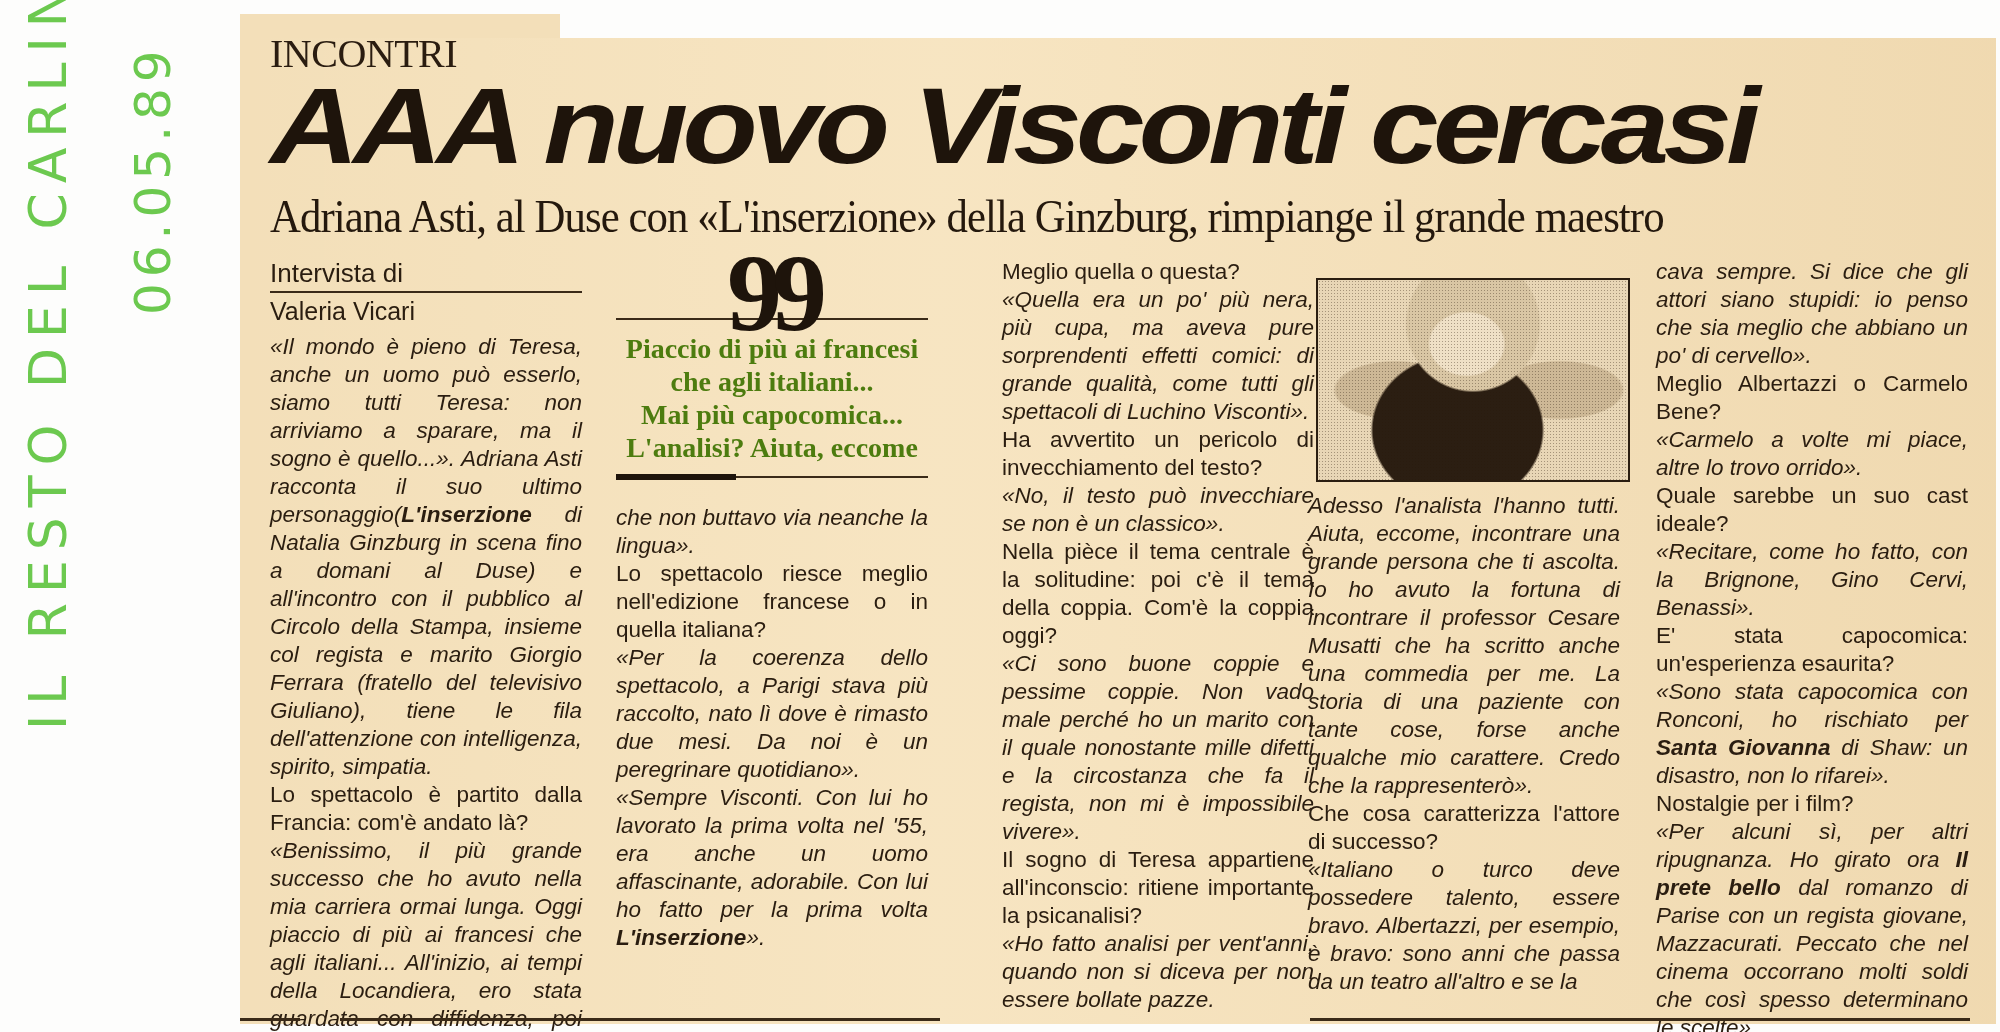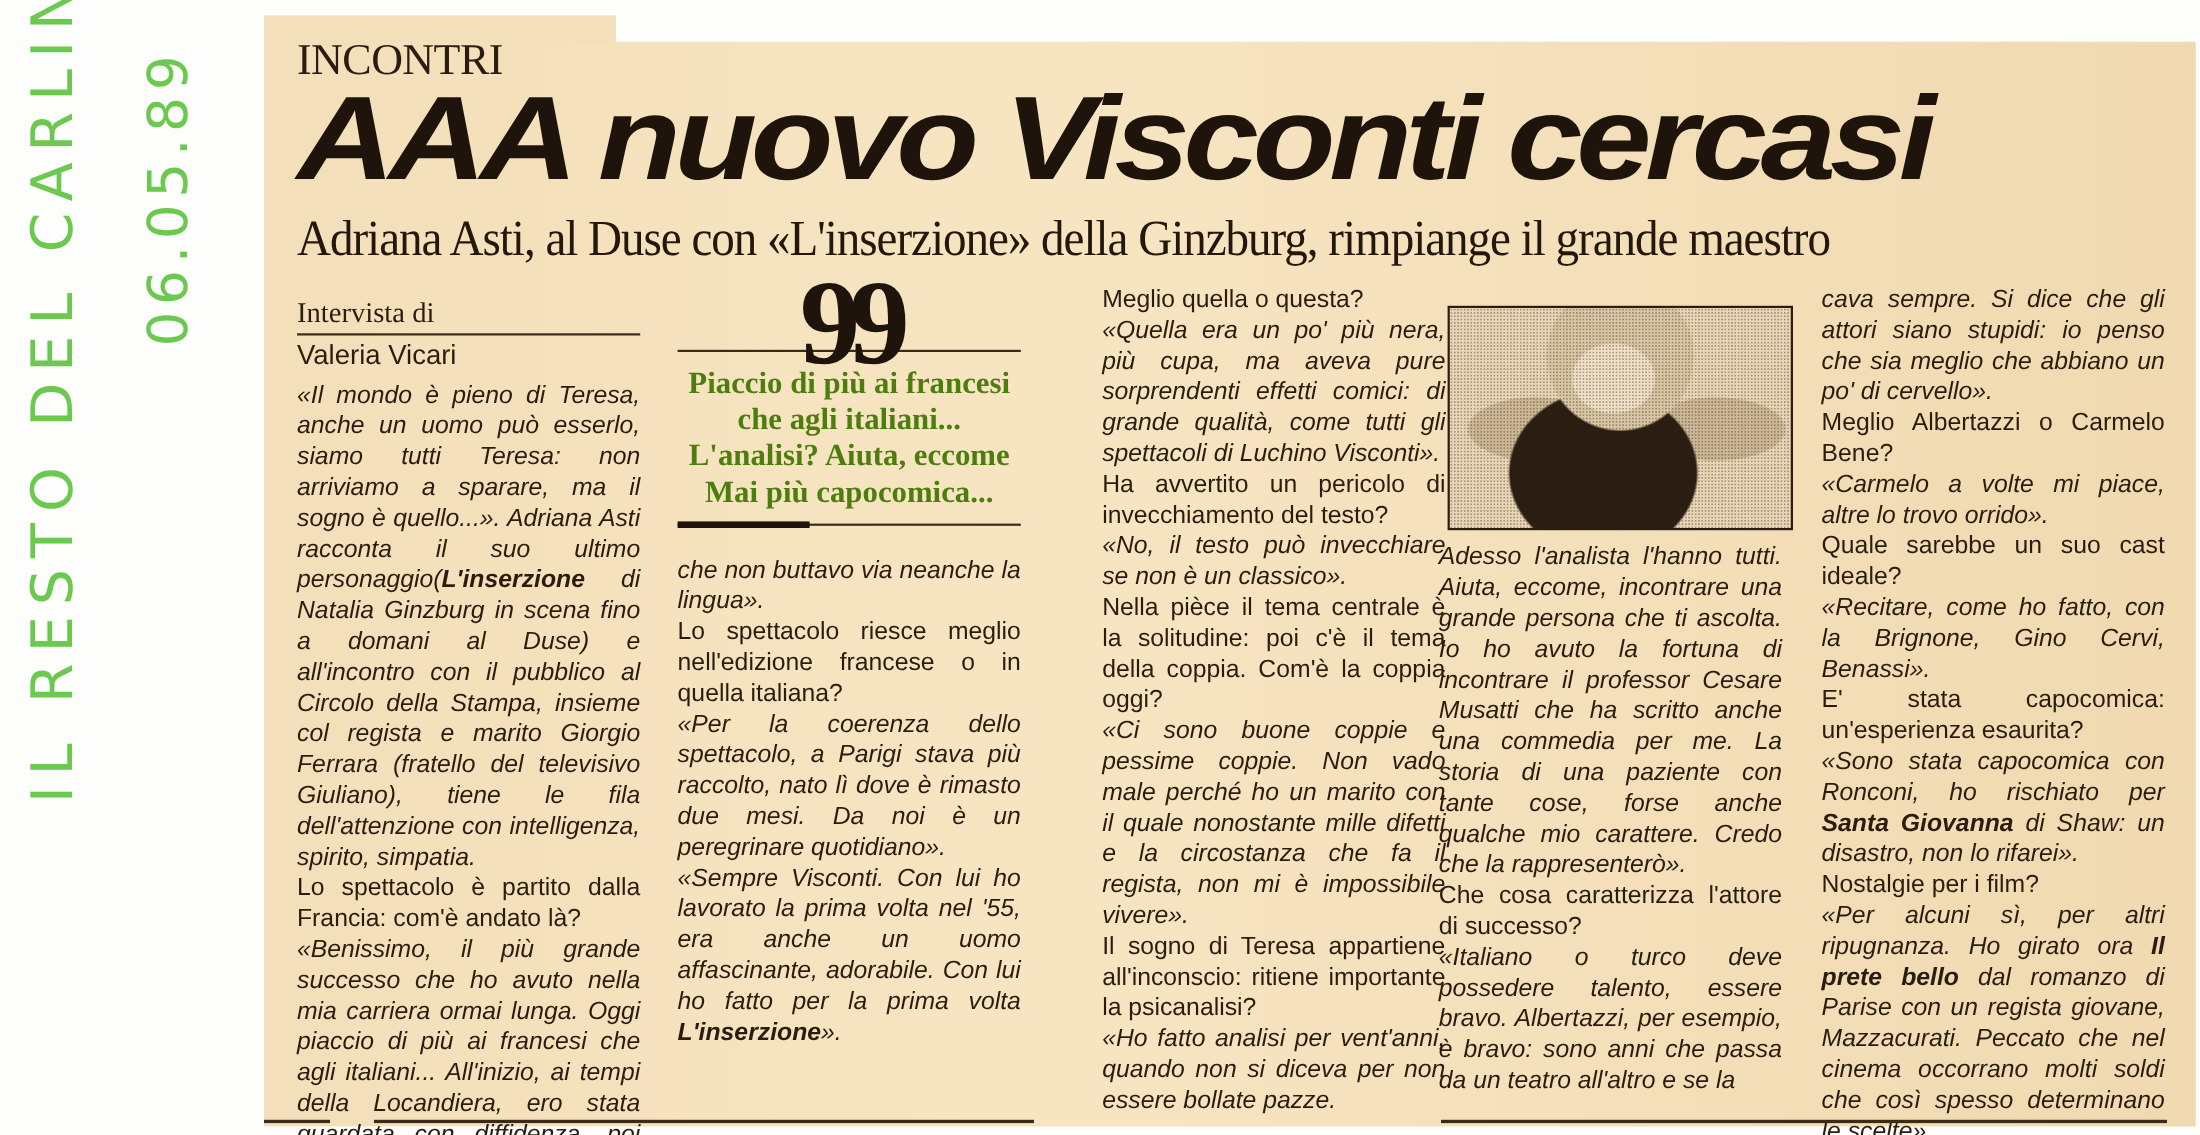--- a/index.html
+++ b/index.html
@@ -48,21 +48,21 @@
     position:absolute; left:270px; top:190px; font-family:"Liberation Serif", serif;
     font-size:46px; color:#24180d; white-space:nowrap; letter-spacing:-1px;
     transform:scaleX(0.93); transform-origin:left top;
   }
   .col {
     position:absolute; top:258px; color:#2a1d10;
     font-size:22.5px; line-height:28px; text-align:justify;
   }
   .col p { margin:0; }
   .q { font-style:italic; }
-  .byline-pre { font-family:Liberation Serif, serif; font-size:26px; line-height:30px;margin-top:12px; }
+  .byline-pre { font-family:Liberation Sans, sans-serif; font-size:26px; line-height:30px; }
   .byline-rule { border-top:2px solid #3a2a18; margin:3px 0 4px; }
   .byline-name { font-weight:normal; font-size:25px; line-height:28px; margin-bottom:8px; }
   .pull-quote-mark {
     font-family:"Liberation Serif", serif; font-weight:bold; font-size:110px; line-height:70px;
     text-align:center; height:60px; color:#1e140b; letter-spacing:-10px;
   }
   .pull-rule { border-top:2px solid #3a2a18; margin:0 0 12px; }
   .pull-text {
     font-family:"Liberation Serif", serif; font-weight:bold; font-size:28px; line-height:33px;
     text-align:center; color:#4d7c0f;
@@ -113,22 +113,22 @@
   <p>Lo spettacolo è partito dalla Francia: com'è andato là?</p>
   <p class="q">«Benissimo, il più grande successo che ho avuto nella mia carriera ormai lunga. Oggi piaccio di più ai francesi che agli italiani... All'inizio, ai tempi della Locandiera, ero stata guardata con diffidenza, poi hanno visto</p>
 </div>
 
 <div class="col" style="left:616px;width:312px;">
   <div class="pull-quote-mark">99</div>
   <div class="pull-rule"></div>
   <div class="pull-text">
     <div>Piaccio di più ai francesi</div>
     <div>che agli italiani...</div>
+    <div>Mai più capocomica...</div>
     <div>L'analisi? Aiuta, eccome</div>
-    <div>Mai più capocomica...</div>
   </div>
   <div class="pull-rule-bottom"></div>
   <div style="height:22px"></div>
   <p class="q">che non buttavo via neanche la lingua».</p>
   <p>Lo spettacolo riesce meglio nell'edizione francese o in quella italiana?</p>
   <p class="q">«Per la coerenza dello spettacolo, a Parigi stava più raccolto, nato lì dove è rimasto due mesi. Da noi è un peregrinare quotidiano».</p>
   <p class="q"><span>«Sempre Visconti. Con lui ho lavorato la prima volta nel '55, era anche un uomo affascinante, adorabile. Con lui ho fatto per la prima volta </span><span class="bold-i">L'inserzione</span><span>».</span></p>
 </div>
 
 <div class="col" style="left:1002px;width:312px;">

